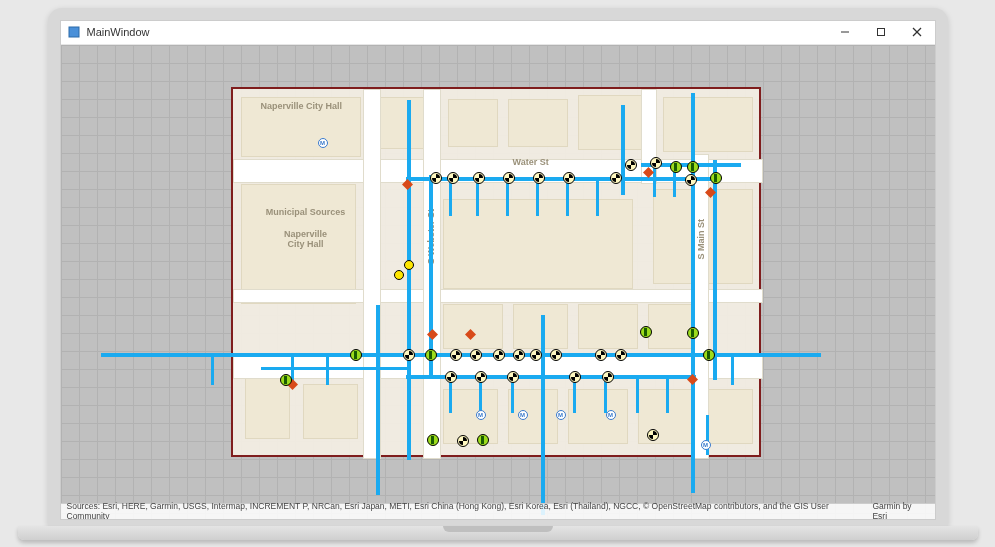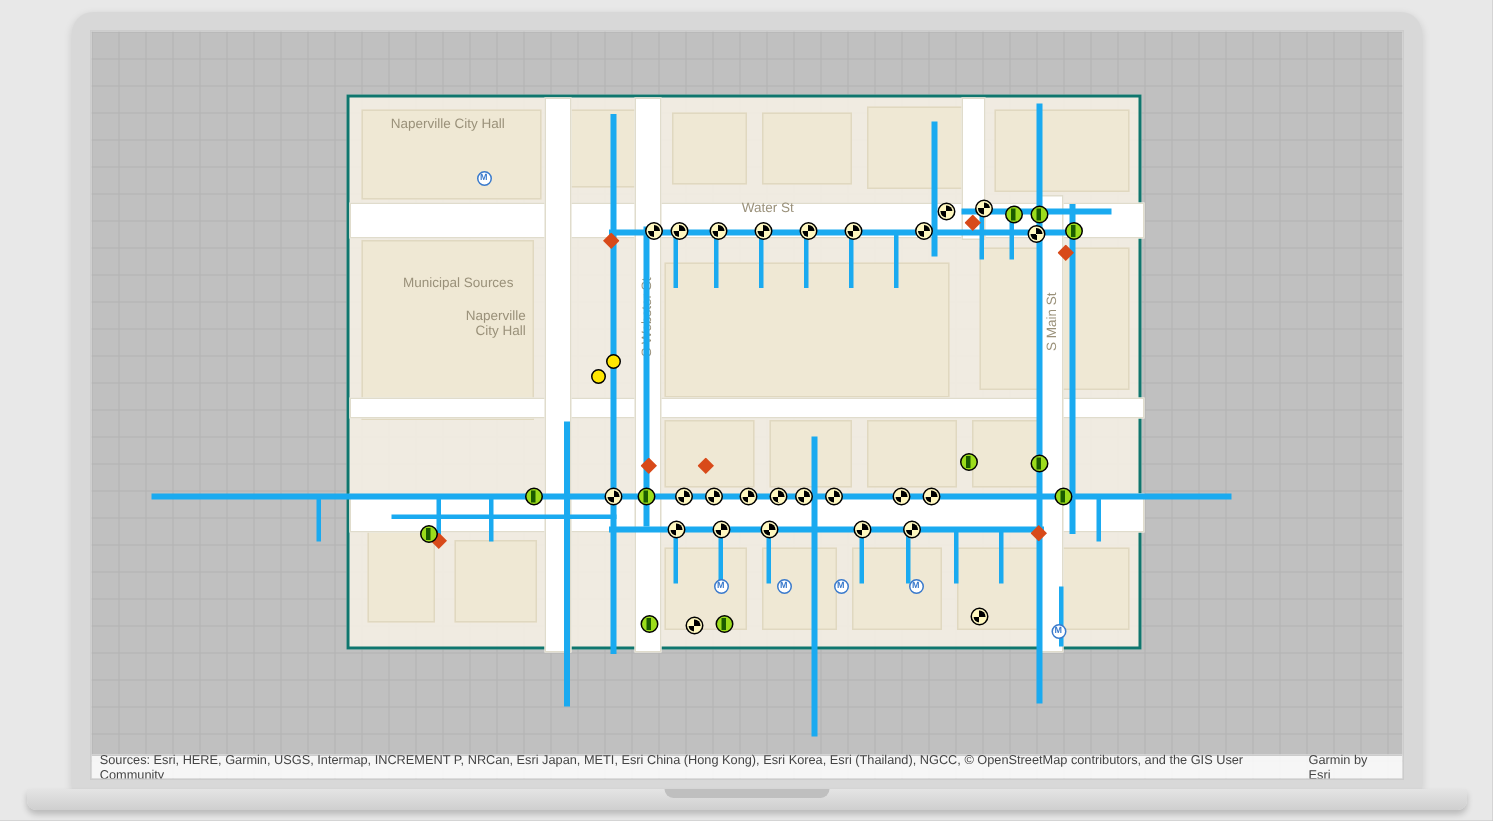--- a/index.html
+++ b/index.html
@@ -65,22 +65,23 @@
       linear-gradient(90deg, #b2b2b2 1px, transparent 1px);
     background-size: 18px 18px;
   }
   .map-layer {
     position: absolute; inset: 0;
   }
   .red-frame {
     position: absolute;
     left: 170px; top: 42px;
     width: 530px; height: 370px;
-    border: 2px solid #0f766e;
+    border: 2px solid #7f1d1d;
     background: rgba(245,240,228,0.9);
+    font-weight: bold;
   }
   .basemap-roads {
     position: absolute; inset: 0;
   }
   .road { position: absolute; background: #fff; border: 1px solid #e0dccc; }
   .block { position: absolute; background: #efe8d4; border: 1px solid #e0d8c0; }
   .label {
     position: absolute;
     color: #9a917a;
     font-size: 9px;
@@ -152,20 +153,45 @@
     border-radius:0 0 8px 8px;
   }
 </style>
 </head>
 <body>
 
 <div class="laptop">
   <div class="screen-bezel">
     <div class="window">
 
+      <div class="titlebar">
+        <span class="app-icon">
+          <svg width="12" height="12" viewBox="0 0 12 12">
+              <rect x="1" y="1" width="10" height="10" fill="#4a90d9" stroke="#2a6aa9"></rect>
+            </svg>
+        </span>
+        <span>MainWindow</span>
+        <span class="spacer"></span>
+        <div class="win-btn">
+            <svg width="10" height="10">
+              <line x1="1" y1="5" x2="9" y2="5" stroke="#333" stroke-width="1"></line>
+            </svg>
+          </div>
+        <div class="win-btn">
+            <svg width="10" height="10">
+              <rect x="1.5" y="1.5" width="7" height="7" fill="none" stroke="#333" stroke-width="1"></rect>
+            </svg>
+          </div>
+        <div class="win-btn close">
+            <svg width="10" height="10">
+              <line x1="1" y1="1" x2="9" y2="9" stroke="currentColor" stroke-width="1.2"></line>
+              <line x1="9" y1="1" x2="1" y2="9" stroke="currentColor" stroke-width="1.2"></line>
+            </svg>
+          </div>
+      </div>
 
       <div class="content">
         <div class="grid-bg"></div>
 
         <div class="map-layer">
 
           <div class="red-frame">
             <div class="basemap-roads">
 
               <div class="block" style="left:8px;top:8px;width:120px;height:60px;"></div>
@@ -192,23 +218,23 @@
               <div class="road" style="left:0;top:70px;width:530px;height:24px;"></div>
               <div class="road" style="left:0;top:200px;width:530px;height:14px;"></div>
               <div class="road" style="left:0;top:264px;width:530px;height:26px;"></div>
               <div class="road" style="left:130px;top:0;width:18px;height:370px;"></div>
               <div class="road" style="left:190px;top:0;width:18px;height:370px;"></div>
               <div class="road" style="left:408px;top:0;width:16px;height:95px;"></div>
               <div class="road" style="left:460px;top:65px;width:16px;height:305px;"></div>
 
               <div class="label" style="left:28px; top:12px;">Naperville City Hall</div>
               <div class="label" style="left:28px; top:118px; width:90px; text-align:center;">Municipal Sources</div>
-              <div class="label" style="left:28px; top:140px; width:90px; text-align:right; white-space:pre-line;">Naperville
+              <div class="label" style="left:28px; top:140px; width:90px; text-align:center; white-space:pre-line;">Naperville
 City Hall</div>
-              <div class="label" style="left:262px; top:68px;text-align:right;">Water St</div>
+              <div class="label" style="left:280px; top:68px;text-align:right;">Water St</div>
               <div class="label vert" style="left:193px; top:120px;">S Webster St</div>
               <div class="label vert" style="left:463px; top:130px;">S Main St</div>
             </div>
           </div>
 
           <div class="pipe h" style="left:40px; top:308px; width:720px;"></div>
           <div class="pipe h" style="left:345px; top:132px; width:310px;"></div>
           <div class="pipe h" style="left:345px; top:330px; width:290px;"></div>
           <div class="pipe h thin" style="left:200px; top:322px; width:150px;"></div>
           <div class="pipe h" style="left:580px; top:118px; width:100px;"></div>

